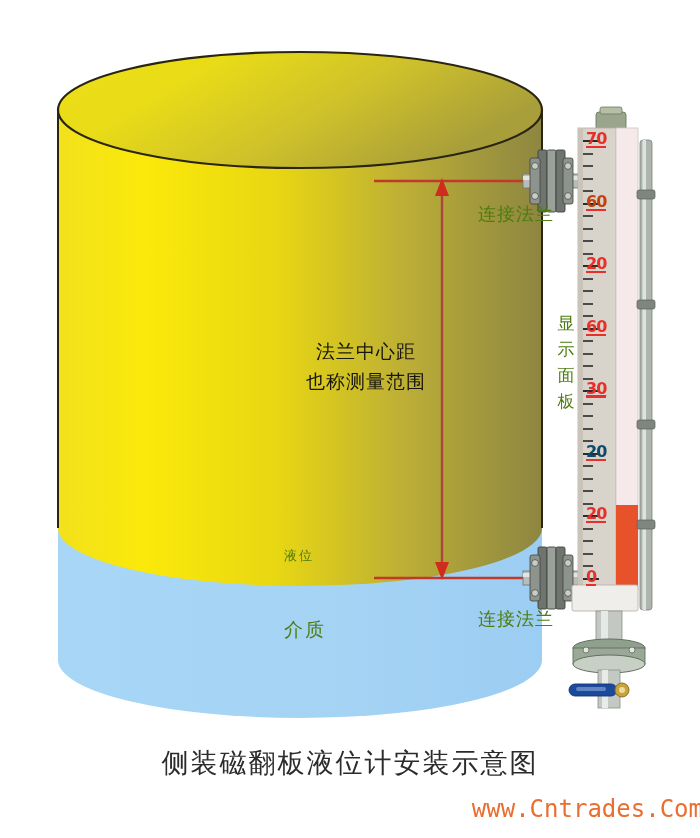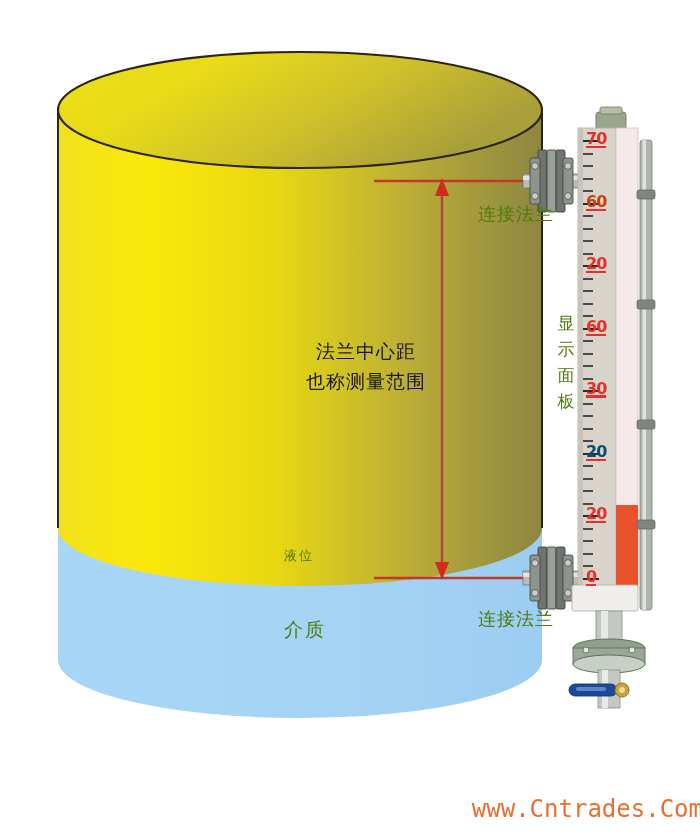--- a/index.html
+++ b/index.html
@@ -273,16 +273,17 @@
 
   <div class="cn abs" id="label-flange-bottom">连接法兰</div>
 
   <div class="cn abs" id="label-panel">
       <div>显</div>
       <div>示</div>
       <div>面</div>
       <div>板</div>
     </div>
 
+  <div class="cn abs" id="caption">侧装磁翻板液位计安装示意图</div>
 
   <div class="abs" id="watermark">www.Cntrades.Com</div>
 
 </div>
 
 </body></html>

